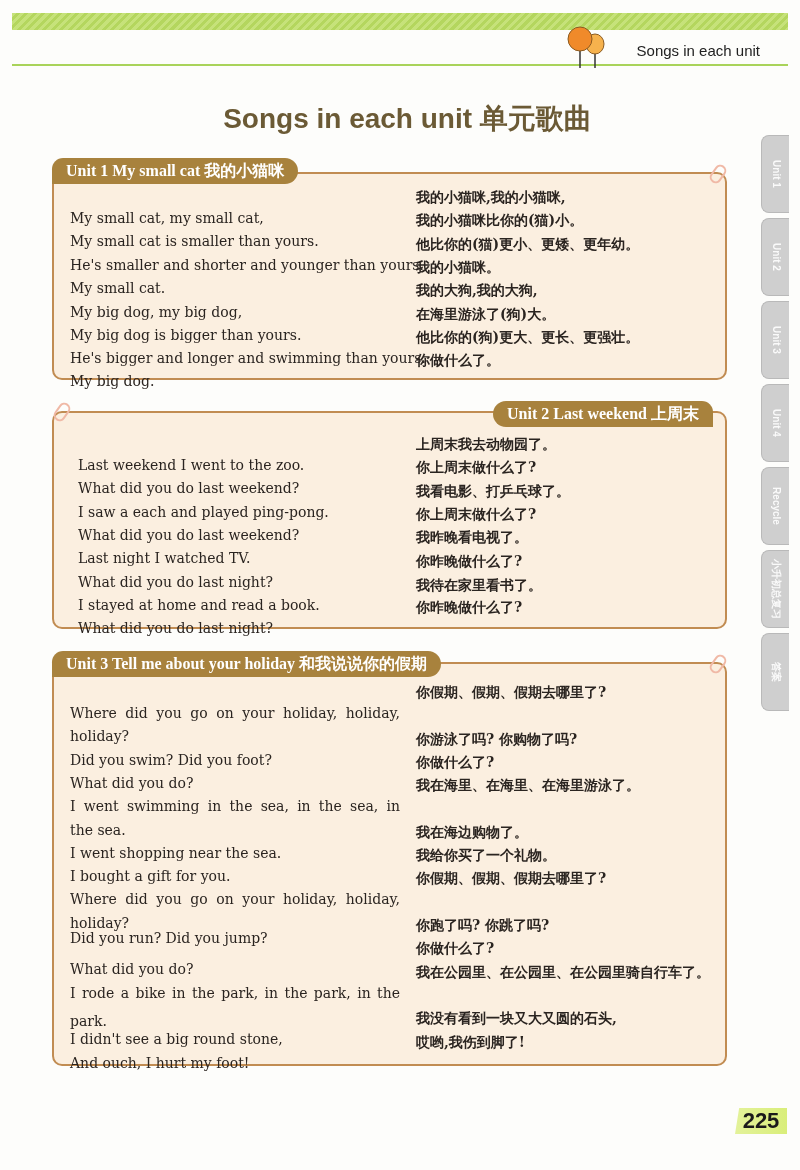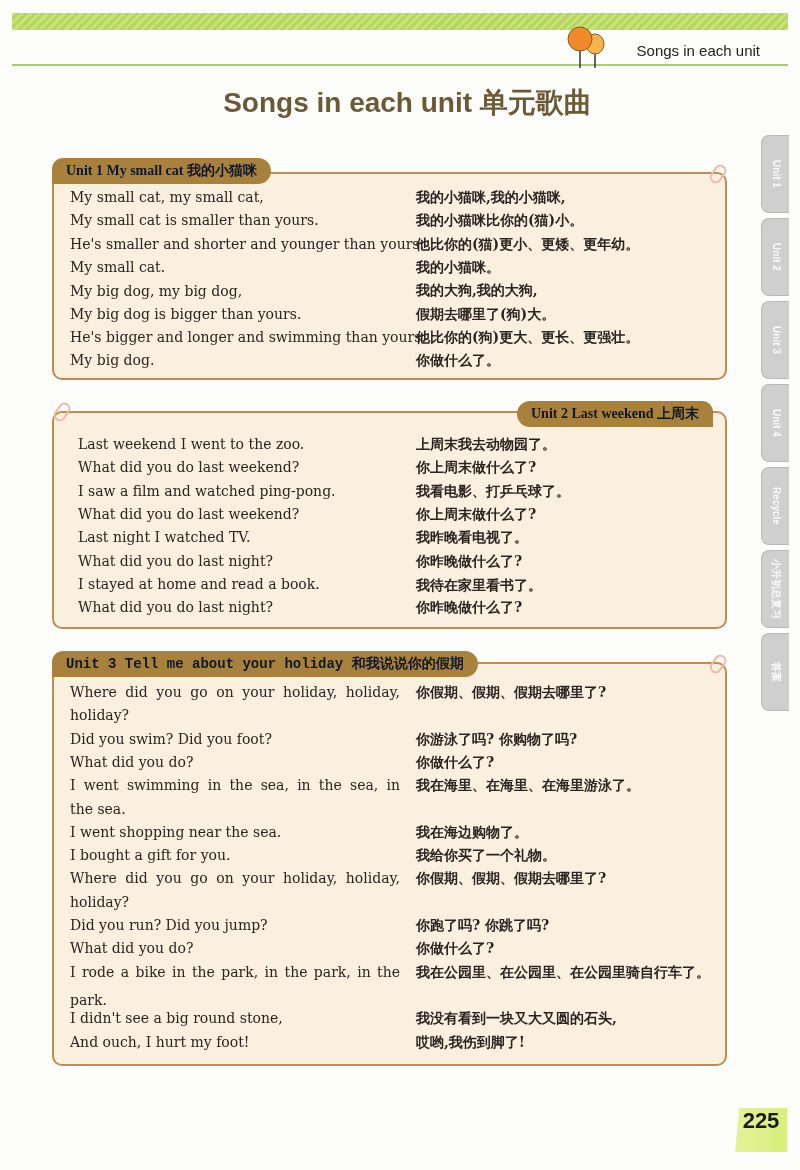--- a/index.html
+++ b/index.html
@@ -11,65 +11,65 @@
     background: repeating-linear-gradient(135deg, #c6e27a 0 3px, #b4d65e 3px 6px);
   }
   .top-rule { position: absolute; left: 12px; top: 64px; width: 776px; height: 2px; background: #a9d35a; }
   .header-label {
     position: absolute; right: 40px; top: 42px; font-family: "Liberation Sans", sans-serif;
     font-size: 15px; color: #222;
   }
   .trees { position: absolute; left: 565px; top: 24px; width: 50px; height: 44px; }
 
   .page-title {
-    position: absolute; left: 0; top: 84px; width: 780px; text-align: center;
+    position: absolute; left: 0; top: 100px; width: 780px; text-align: center;
     font-family: "Liberation Sans", sans-serif; font-weight: bold; font-size: 28px; color: #6b5a35; padding-left: 35px;
   }
 
   .box {
     position: absolute; left: 52px; width: 675px;
     background: #fbefe0; border: 2px solid #c18c52; border-radius: 10px;
   }
   .box.u1 { top: 172px; height: 208px; }
   .box.u2 { top: 411px; height: 218px; }
   .box.u3 { top: 662px; height: 404px; }
 
   .unit-head {
     position: absolute; height: 26px; line-height: 26px; padding: 0 14px;
-    background: #a8823d; color: #0f172a; font-weight: bold; font-size: 14px;
+    background: #a8823d; color: #ffffff; font-weight: bold; font-size: 16px;
     font-family: "Liberation Serif", serif; white-space: nowrap;
   }
   .unit-head.left { left: 52px; border-radius: 12px 14px 14px 0; }
   .unit-head.right { right: 87px; border-radius: 14px 12px 0 14px; }
   .u1h { top: 158px; }
   .u2h { top: 401px; }
-  .u3h { top: 651px; font-family: Liberation Mono, monospace; }
+  .u3h { top: 651px; }
 
   .clip {
     position: absolute; width: 12px; height: 20px; border: 2px solid #f0b9a6; border-radius: 6px;
     transform: rotate(35deg);
   }
 
   .lines { position: absolute; font-size: 14px; line-height: 23.3px; }
   .lines .row { position: absolute; white-space: nowrap; }
-  .en { left: 70px; width: 330px; }
+  .en { left: 70px; width: 330px; margin-top: 21px; }
   .zh { left: 416px; font-family: "DejaVu Serif", serif; font-weight: bold; }
   .just { text-align: justify; text-align-last: justify; width: 330px; }
 
   .side-tab {
     position: absolute; left: 761px; width: 28px; height: 78px; background: #cfcfcf;
     border-radius: 8px 0 0 8px; border: 1px solid #b9b9b9; border-right: none;
   }
   .side-tab span {
     position: absolute; left: 50%; top: 50%; transform: translate(-50%, -50%) rotate(90deg);
     white-space: nowrap; color: #fafafa; font-family: "Liberation Sans", sans-serif; font-size: 10px; font-weight: bold;
   }
 
   .page-num {
-    position: absolute; left: 735px; top: 1108px; width: 52px; height: 44px;
+    position: absolute; left: 735px; top: 1108px; width: 52px; height: 26px;
     background: linear-gradient(90deg, #e3f29a, #d9ee7a); clip-path: polygon(8% 0, 100% 0, 100% 100%, 0 100%);
     font-family: "Liberation Sans", sans-serif; font-weight: bold; font-size: 22px; color: #1a1a1a;
     text-align: center; line-height: 26px;
   }
 </style>
 </head>
 <body>
 
 <div class="top-stripe"></div>
 <div class="top-rule"></div>
@@ -91,36 +91,36 @@
   <div class="row zh" style="top:0">我的小猫咪,我的小猫咪,</div>
   <div class="row en" style="top:23.3px">My small cat is smaller than yours.</div>
   <div class="row zh" style="top:23.3px">我的小猫咪比你的(猫)小。</div>
   <div class="row en" style="top:46.6px">He's smaller and shorter and younger than yours.</div>
   <div class="row zh" style="top:46.6px">他比你的(猫)更小、更矮、更年幼。</div>
   <div class="row en" style="top:69.9px">My small cat.</div>
   <div class="row zh" style="top:69.9px">我的小猫咪。</div>
   <div class="row en" style="top:94px">My big dog, my big dog,</div>
   <div class="row zh" style="top:93.2px">我的大狗,我的大狗,</div>
   <div class="row en" style="top:116.5px">My big dog is bigger than yours.</div>
-  <div class="row zh" style="top:116.5px">假期去哪里了(狗)大。</div>
+  <div class="row zh" style="top:116.5px">在海里游泳了(狗)大。</div>
   <div class="row en" style="top:139.8px">He's bigger and longer and swimming than yours.</div>
   <div class="row zh" style="top:139.8px">他比你的(狗)更大、更长、更强壮。</div>
   <div class="row en" style="top:163.1px">My big dog.</div>
   <div class="row zh" style="top:163.1px">你做什么了。</div>
 </div>
 
 <div class="box u2"></div>
 <div class="clip" style="left:56px;top:402px;"></div>
 <div class="unit-head right u2h">Unit 2   Last weekend 上周末</div>
 <div class="lines" style="top:433px;left:8px;">
   <div class="row en" style="top:0">Last weekend I went to the zoo.</div>
   <div class="row zh" style="top:0;left:408px">上周末我去动物园了。</div>
   <div class="row en" style="top:23.3px">What did you do last weekend?</div>
   <div class="row zh" style="top:23.3px;left:408px">你上周末做什么了?</div>
-  <div class="row en" style="top:46.6px">I saw a film and watched ping-pong.</div>
+  <div class="row en" style="top:46.6px">I saw a each and played ping-pong.</div>
   <div class="row zh" style="top:46.6px;left:408px">我看电影、打乒乓球了。</div>
   <div class="row en" style="top:69.9px">What did you do last weekend?</div>
   <div class="row zh" style="top:69.9px;left:408px">你上周末做什么了?</div>
   <div class="row en" style="top:93.2px">Last night I watched TV.</div>
   <div class="row zh" style="top:93.2px;left:408px">我昨晚看电视了。</div>
   <div class="row en" style="top:116.5px">What did you do last night?</div>
   <div class="row zh" style="top:116.5px;left:408px">你昨晚做什么了?</div>
   <div class="row en" style="top:139.8px">I stayed at home and read a book.</div>
   <div class="row zh" style="top:141px;left:408px">我待在家里看书了。</div>
   <div class="row en" style="top:163.1px">What did you do last night?</div>
@@ -141,21 +141,21 @@
   <div class="row en just" style="top:93.2px">I went swimming in the sea, in the sea, in</div>
   <div class="row zh" style="top:93.2px">我在海里、在海里、在海里游泳了。</div>
   <div class="row en" style="top:116.5px">the sea.</div>
   <div class="row en" style="top:139.8px">I went shopping near the sea.</div>
   <div class="row zh" style="top:139.8px">我在海边购物了。</div>
   <div class="row en" style="top:163.1px">I bought a gift for you.</div>
   <div class="row zh" style="top:163.1px">我给你买了一个礼物。</div>
   <div class="row en just" style="top:186.4px">Where did you go on your holiday, holiday,</div>
   <div class="row zh" style="top:186.4px">你假期、假期、假期去哪里了?</div>
   <div class="row en" style="top:209.7px">holiday?</div>
-  <div class="row en" style="top:233px">Did you run? Did you jump?</div>
+  <div class="row en" style="top:225px">Did you run? Did you jump?</div>
   <div class="row zh" style="top:233px">你跑了吗? 你跳了吗?</div>
   <div class="row en" style="top:256.3px">What did you do?</div>
   <div class="row zh" style="top:256.3px">你做什么了?</div>
   <div class="row en just" style="top:279.6px">I rode a bike in the park, in the park, in the</div>
   <div class="row zh" style="top:279.6px">我在公园里、在公园里、在公园里骑自行车了。</div>
   <div class="row en" style="top:308px">park.</div>
   <div class="row en" style="top:326.2px">I didn't see a big round stone,</div>
   <div class="row zh" style="top:326.2px">我没有看到一块又大又圆的石头,</div>
   <div class="row en" style="top:349.5px">And ouch, I hurt my foot!</div>
   <div class="row zh" style="top:349.5px">哎哟,我伤到脚了!</div>

